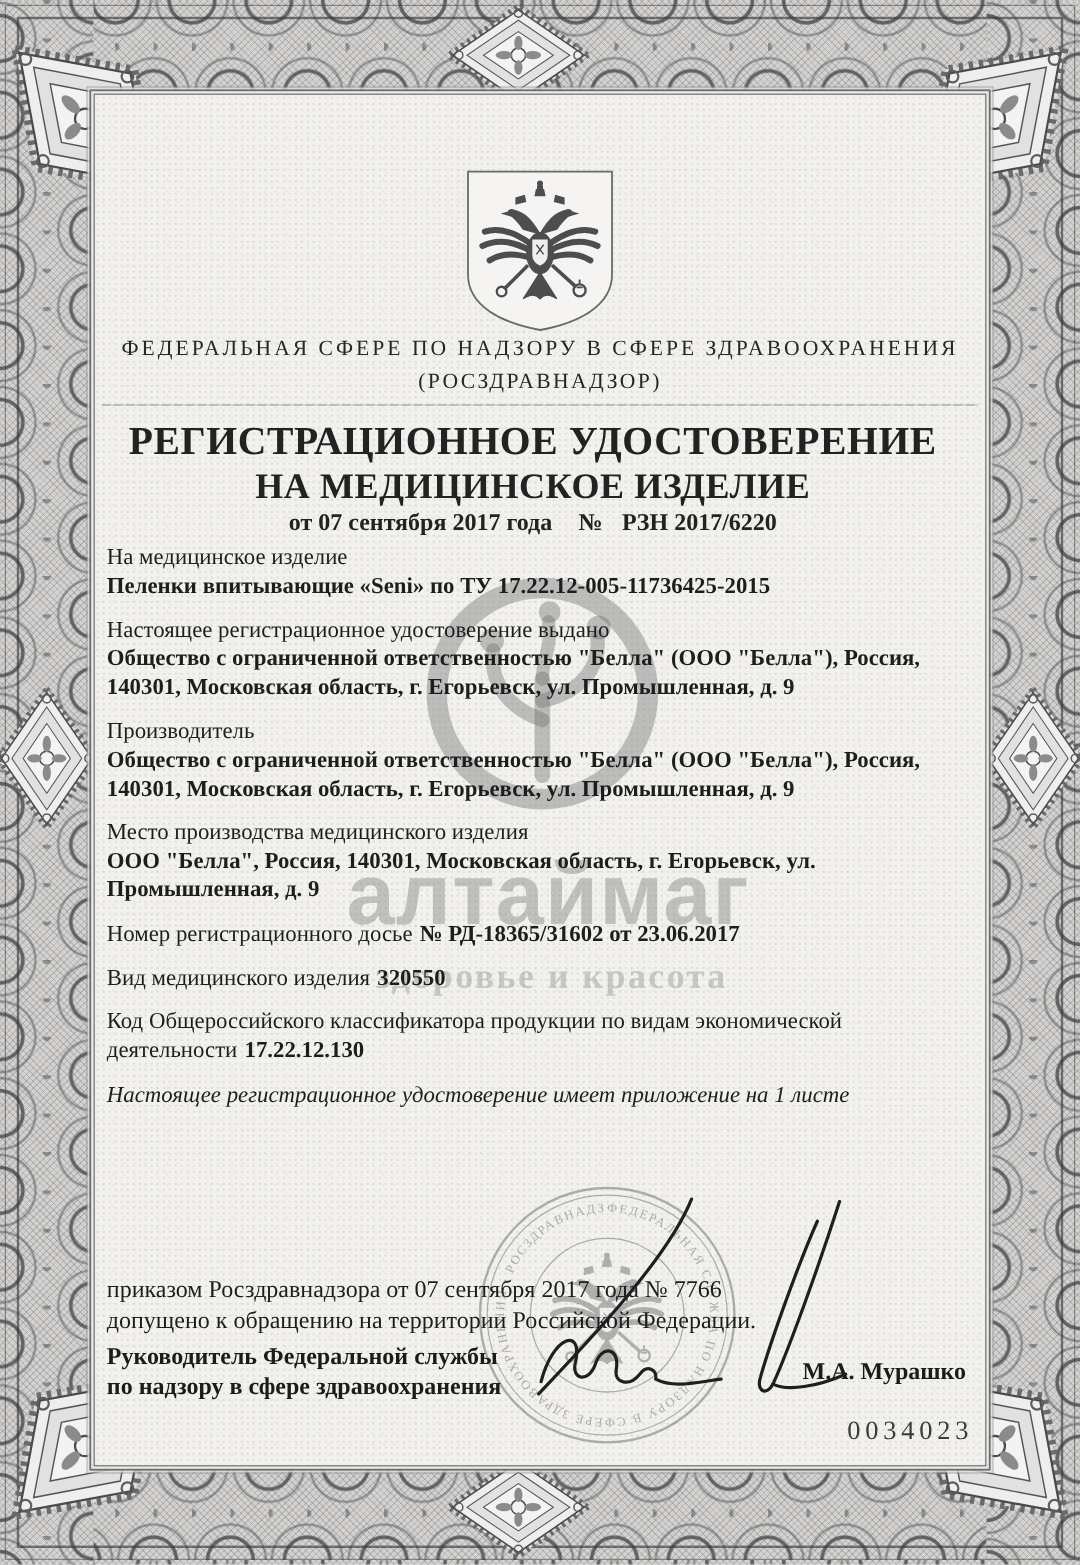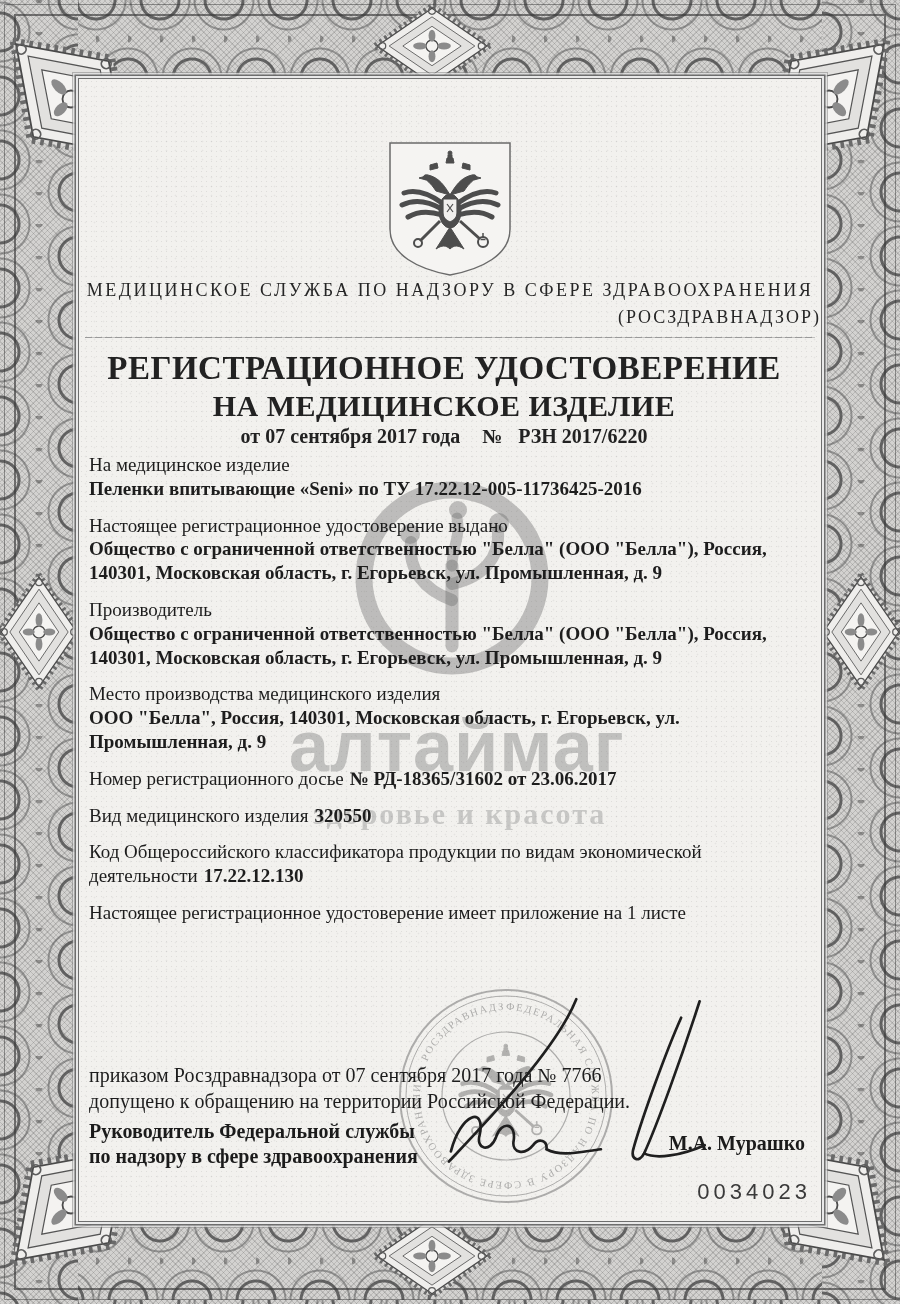--- a/index.html
+++ b/index.html
@@ -59,48 +59,48 @@
     box-shadow:0 0 0 2px rgba(255,255,255,.85), 0 0 0 3.5px rgba(90,90,90,.85),
                0 0 0 5px rgba(255,255,255,.6), 0 0 0 6px rgba(125,125,125,.5);
     color:#1e1e1e;
   }
   .layer-text { position:relative; z-index:2; }
 
   .emblem { position:absolute; left:50%; top:58px; transform:translateX(-50%); z-index:2; }
 
   .agency { position:absolute; top:198px; left:0; right:0; text-align:center;
             font-size:18px; letter-spacing:2.5px; line-height:27px; color:#262626; z-index:2; }
-  .agency .l2 { letter-spacing:2px;text-align:right; }
+  .agency .l2 { letter-spacing:2px; }
 
   .separator { position:absolute; top:258px; left:6px; right:6px; height:1px; z-index:2;
     background:repeating-linear-gradient(90deg,#9a9a9a 0 7px, #c2c1bf 7px 10px); }
 
   .titleblock { position:absolute; top:269px; left:0; right:12px; text-align:center; z-index:2; color:#222; }
   .titleblock .t1 { font-size:33px; font-weight:700; line-height:40px; letter-spacing:.5px; }
   .titleblock .t2 { font-size:30px; font-weight:700; line-height:36px; letter-spacing:.5px; }
   .date-row { margin-top:1px; font-size:20px; font-weight:700; }
   .date-row .numsign { margin:0 16px 0 22px; }
 
   .bodytext { position:absolute; left:10px; right:14px; top:374px; z-index:2;
               font-size:19px; line-height:23.8px; color:#1d1d1d; }
   .field { margin-bottom:13px; }
-  .field:last-child { margin-bottom:0; }
+  .field:last-child { margin-bottom:0;font-style:italic; }
   .field p { margin:0; }
   .bold { font-weight:700; }
   .inline-field b { margin-left:6px; }
 
   .orderblock { position:absolute; left:10px; top:984px; z-index:2;
                 font-size:20px; line-height:25.5px; color:#1d1d1d; }
   .signerrow { position:absolute; left:10px; right:16px; top:1040px; z-index:2;
                display:flex; justify-content:space-between; align-items:center; }
   .signer-title { font-size:20px; font-weight:700; line-height:24.5px; color:#1b1b1b; }
   .signer-name  { font-size:20px; font-weight:700; color:#1b1b1b; padding-bottom:1px; }
 
   .serial { position:absolute; right:10px; top:1100px; z-index:2;
-            font-family:Liberation Sans, sans-serif; font-size:22px;
+            font-family:Liberation Serif, serif; font-size:22px;
             letter-spacing:4px; color:#3a3a3a; }
 
   
   .wm-logo  { position:absolute; left:273px; top:399px; z-index:1; }
   .wm-brand { position:absolute; left:210px; top:626px; z-index:1;
               font-family:"Liberation Sans", sans-serif; font-weight:700;
               font-size:72px; letter-spacing:1px; color:rgba(125,125,125,.42); }
   .wm-tagline { position:absolute; left:234px; top:718px; z-index:1;
               font-family:Liberation Serif, serif; font-weight:700;
               font-size:30px; letter-spacing:2px; color:rgba(140,140,140,.42); }
@@ -212,38 +212,38 @@
         <circle cx="38" cy="106" r="4" fill="none" stroke-width="2"></circle>
         <path d="M80 84 L100 102" stroke-width="3" fill="none"></path>
         <circle cx="103" cy="105" r="5" fill="none" stroke-width="2"></circle>
         <path d="M103 100 v-4 M100.5 102.5 h5" stroke-width="1.5" fill="none"></path>
         <path d="M63 62 h14 v14 c0 5 -4 8 -7 9 c-3 -1 -7 -4 -7 -9 Z" fill="#f0efed" stroke-width="1.2"></path>
         <path d="M67 67 l6 8 M73 67 l-6 8" stroke-width="1.2"></path>
       </g>
     </svg>
 
     <div class="agency layer-text">
-      <div class="l1">МЕДИЦИНСКОЕ СЛУЖБА ПО НАДЗОРУ В СФЕРЕ ЗДРАВООХРАНЕНИЯ</div>
+      <div class="l1">ФЕДЕРАЛЬНАЯ СФЕРЕ ПО НАДЗОРУ В СФЕРЕ ЗДРАВООХРАНЕНИЯ</div>
       <div class="l2">(РОСЗДРАВНАДЗОР)</div>
     </div>
 
     <div class="separator"></div>
 
     <div class="titleblock">
       <div class="t1">РЕГИСТРАЦИОННОЕ УДОСТОВЕРЕНИЕ</div>
       <div class="t2">НА МЕДИЦИНСКОЕ ИЗДЕЛИЕ</div>
       <div class="date-row">
         <span>от 07 сентября 2017 года</span><span class="numsign">№</span><span>РЗН 2017/6220</span>
       </div>
     </div>
 
     <div class="bodytext">
       <div class="field">
         <p>На медицинское изделие</p>
-        <p class="bold">Пеленки впитывающие «Seni» по ТУ 17.22.12-005-11736425-2016</p>
+        <p class="bold">Пеленки впитывающие «Seni» по ТУ 17.22.12-005-11736425-2015</p>
       </div>
       <div class="field">
         <p>Настоящее регистрационное удостоверение выдано</p>
         <p class="bold">Общество с ограниченной ответственностью "Белла" (ООО "Белла"), Россия, 140301, Московская область, г. Егорьевск, ул. Промышленная, д. 9</p>
       </div>
       <div class="field">
         <p>Производитель</p>
         <p class="bold">Общество с ограниченной ответственностью "Белла" (ООО "Белла"), Россия, 140301, Московская область, г. Егорьевск, ул. Промышленная, д. 9</p>
       </div>
       <div class="field">

